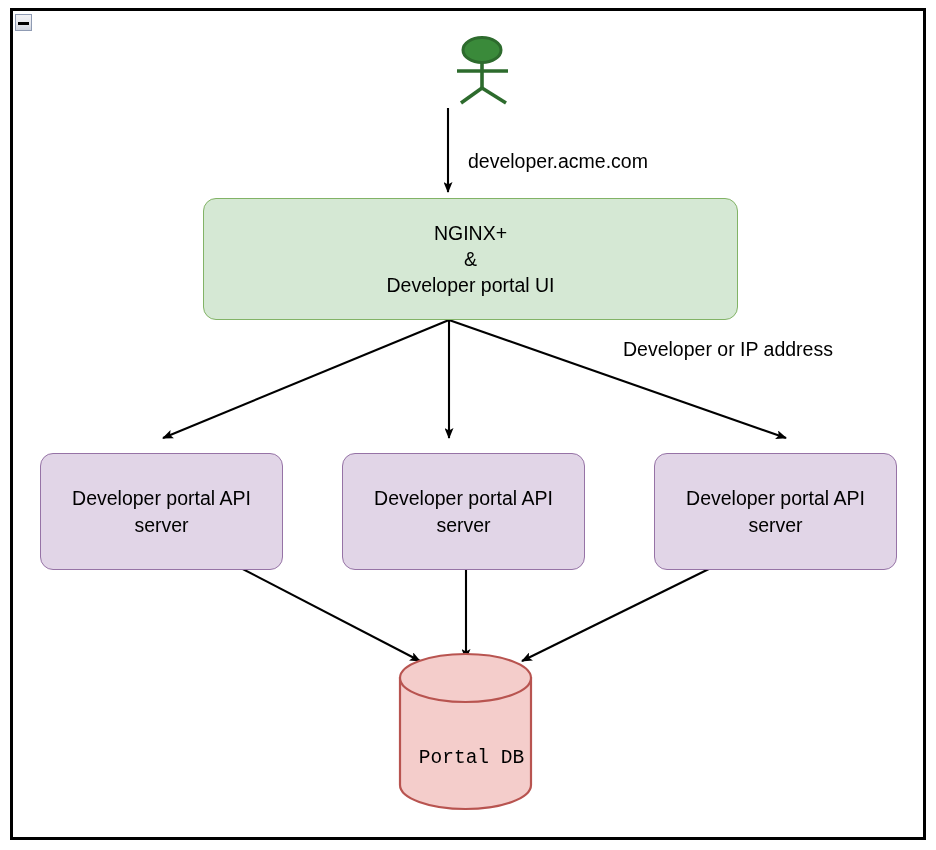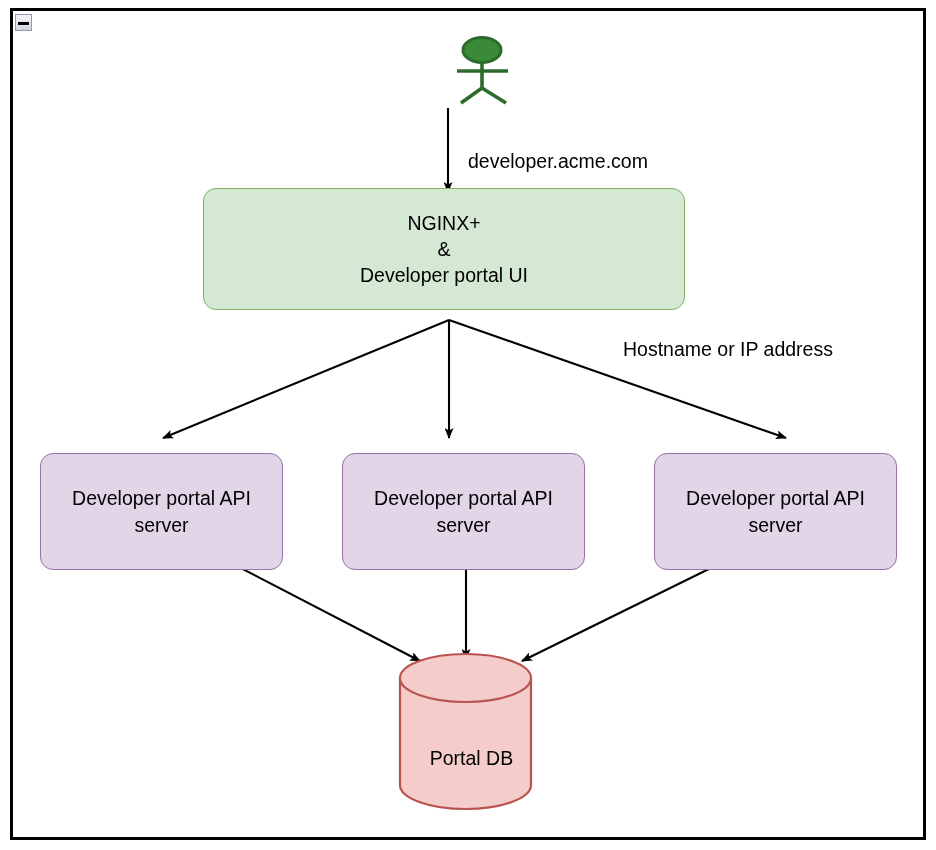--- a/index.html
+++ b/index.html
@@ -141,40 +141,40 @@
     <line class="hit" x1="233" y1="564" x2="420" y2="661" stroke="#000000" stroke-width="2.1" marker-end="url(#arrowhead)"></line>
     <line class="hit" x1="466" y1="564" x2="466" y2="659" stroke="#000000" stroke-width="2.1" marker-end="url(#arrowhead)"></line>
     <line class="hit" x1="719" y1="564" x2="522" y2="661" stroke="#000000" stroke-width="2.1" marker-end="url(#arrowhead)"></line>
 
     <g class="hit">
       <path d="M400,678 L400,785 A65.5,24 0 0 0 531,785 L531,678 Z" fill="#f4cdcb" stroke="#b85450" stroke-width="2.2"></path>
       <ellipse cx="465.5" cy="678" rx="65.5" ry="24" fill="#f4cdcb" stroke="#b85450" stroke-width="2.2"></ellipse>
     </g>
   </svg>
 
-  <div class="node-box node-green" style="left:203px; top:188px; width:482px; height:122px;align-items:center;">
+  <div class="node-box node-green" style="left:203px; top:198px; width:535px; height:122px;align-items:center;">
     <span>NGINX+
 &amp;
 Developer portal UI</span>
   </div>
 
   <div class="node-box node-purple" style="left:40px; top:446px; width:243px; height:117px;">
     <span>Developer portal API
 server</span>
   </div>
 
   <div class="node-box node-purple" style="left:342px; top:446px; width:243px; height:117px;">
     <span>Developer portal API
 server</span>
   </div>
 
   <div class="node-box node-purple" style="left:654px; top:446px; width:243px; height:117px;">
     <span>Developer portal API
 server</span>
   </div>
 
-  <div class="db-label" style="left:400px; top:747px; width:143px;">Portal DB</div>
+  <div class="db-label" style="left:400px; top:747px; width:143px;font-family:Liberation Mono, monospace;">Portal DB</div>
 
   <div class="edge-label" style="left:468px; top:150px;">developer.acme.com</div>
 
-  <div class="edge-label" style="left:623px; top:338px;">Hostname or IP address</div>
+  <div class="edge-label" style="left:623px; top:338px;">Developer or IP address</div>
 
 </div>
 
 </body></html>

